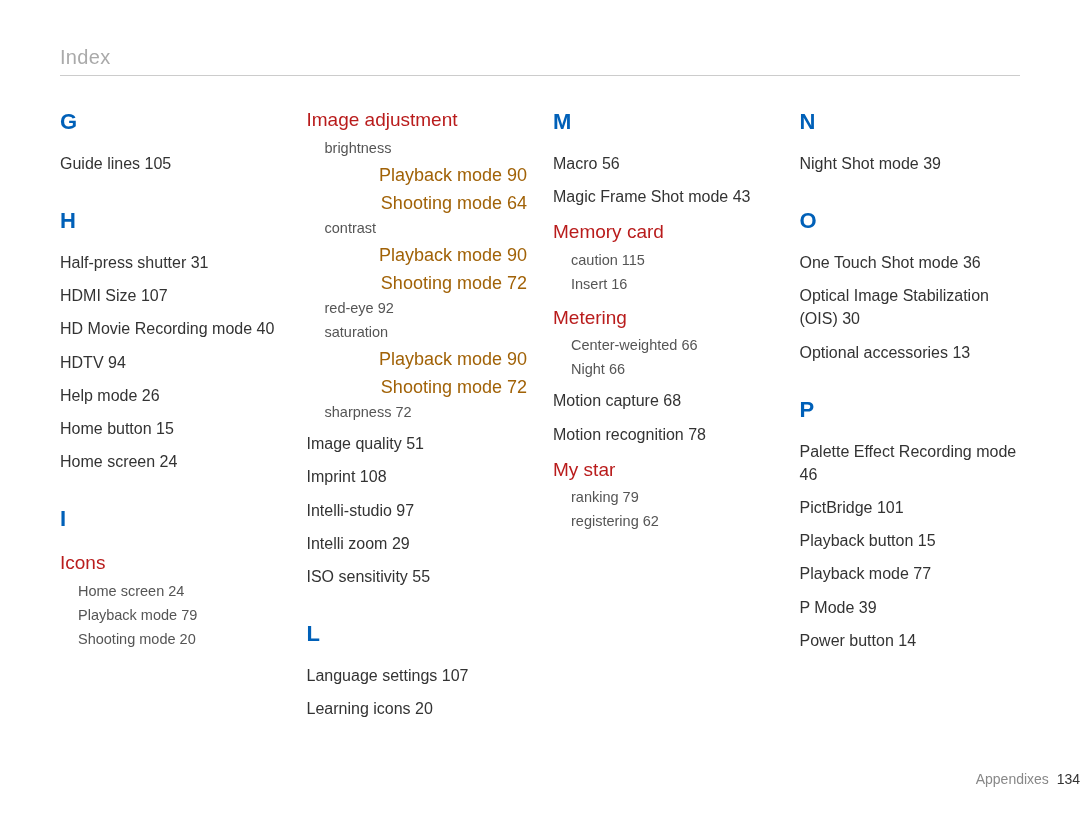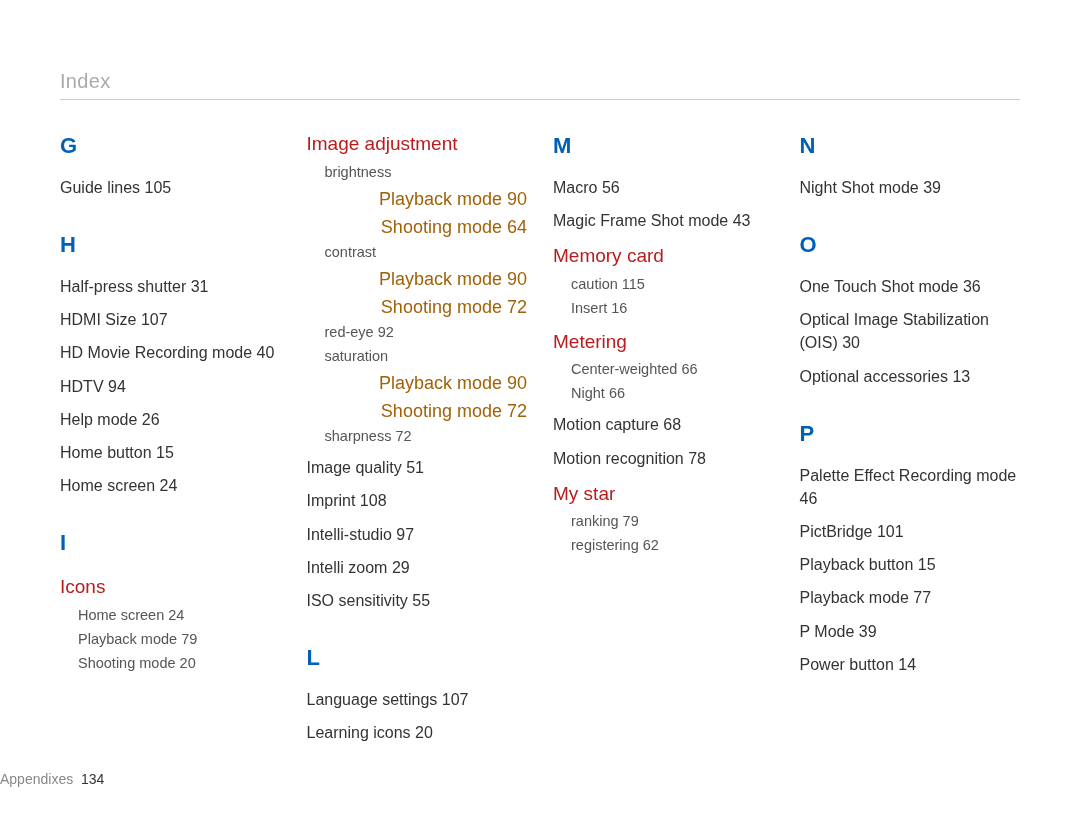--- a/index.html
+++ b/index.html
@@ -8,21 +8,21 @@
     width: 1080px;
     height: 815px;
     background: #ffffff;
     font-family: Arial, Helvetica, sans-serif;
     color: #333333;
   }
   .page {
     position: relative;
     width: 1080px;
     height: 815px;
-    padding: 70px 60px 20px 60px;
+    padding: 46px 60px 20px 60px;
     box-sizing: border-box;
   }
   .header-title {
     font-size: 20px;
     color: #aaaaaa;
     font-weight: 400;
     letter-spacing: 0.3px;
     margin-bottom: 6px;
   }
   .rule {
@@ -74,21 +74,21 @@
     text-align: right;
   }
   .gap {
     height: 6px;
   }
   .footer {
     position: absolute;
     bottom: 28px;
     width: 100%;
     left: 0;
-    text-align: left;
+    text-align: right;
     font-size: 14px;
     color: #666666;
   }
   .footer .lbl {
     color: #888888;
   }
   .footer .pn {
     color: #333333;
   }
 </style>

